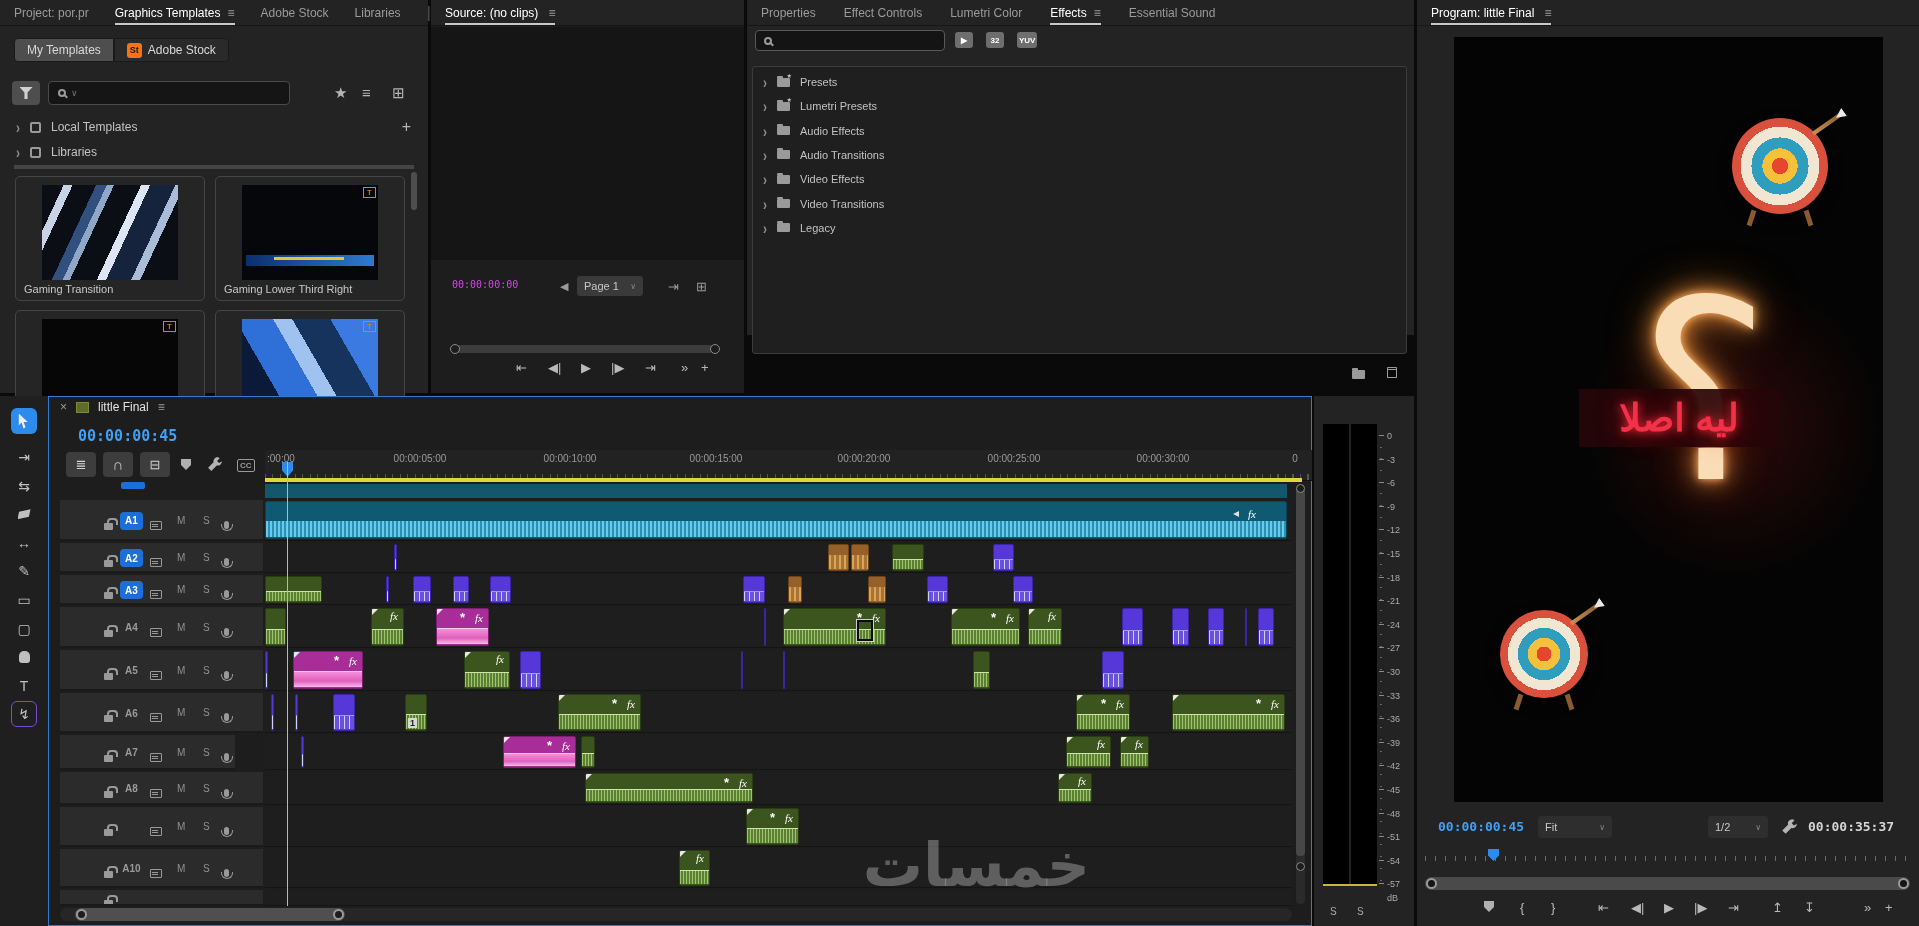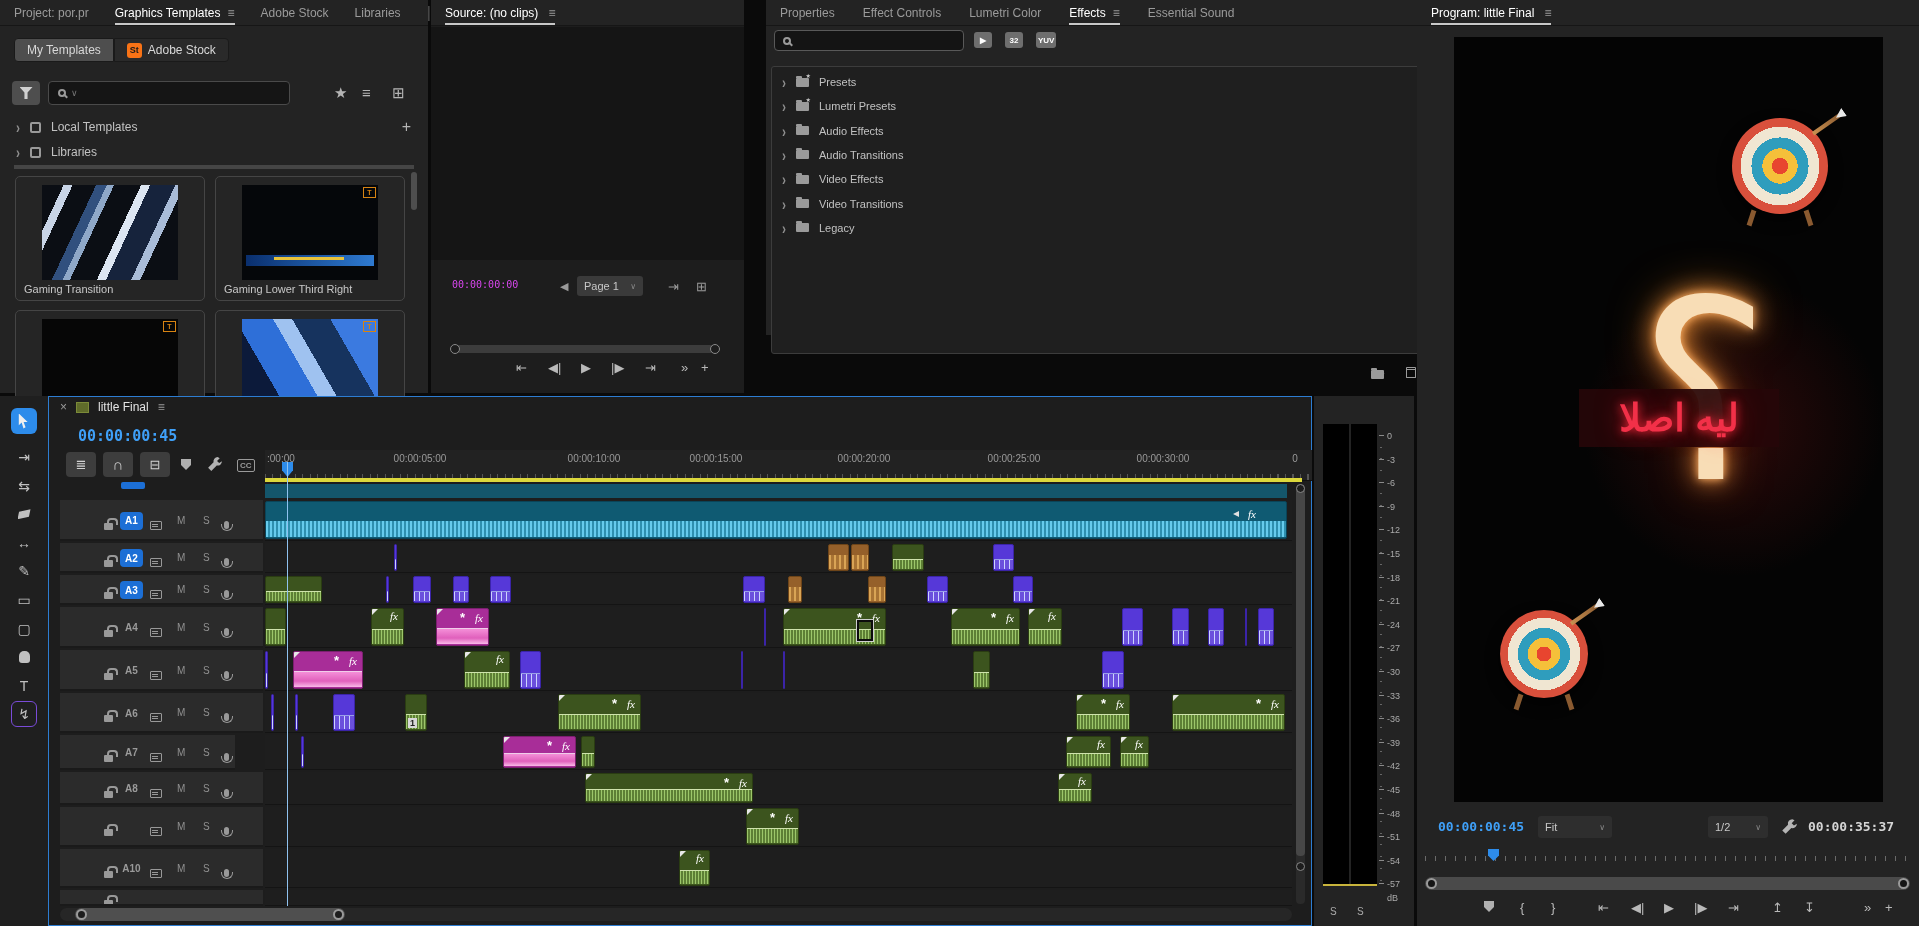--- a/index.html
+++ b/index.html
@@ -178,21 +178,21 @@
   <div id="source-transport">
       <div class="tr" style="left: 516px; top: 361px;">⇤</div>
       <div class="tr" style="left: 548px; top: 361px;">◀|</div>
       <div class="tr" style="left: 581px; top: 361px;">▶</div>
       <div class="tr" style="left: 611px; top: 361px;">|▶</div>
       <div class="tr" style="left: 645px; top: 361px;">⇥</div>
       <div class="tr" style="left: 681px; top: 361px;">»</div>
       <div class="tr" style="left: 701px; top: 361px;">+</div>
     </div>
 
-  <div class="panel" style="left:766px;top:0;width:667px;height:335px;">
+  <div class="panel" style="left:747px;top:0;width:667px;height:335px;">
     <div class="tabbar">
         <div id="effects-tabs" style="display:flex;gap:28px;height:100%;align-items:center;">
           <div class="tab">
             <div style="display: inline;">Properties</div>
           </div>
           <div class="tab">
             <div style="display: inline;">Effect Controls</div>
           </div>
           <div class="tab">
             <div style="display: inline;">Lumetri Color</div>
@@ -340,21 +340,21 @@
       <path fill="#b4b4b4" d="M11 1a4 4 0 0 0-3.9 4.9L2 11l3 3 5.1-5.1A4 4 0 0 0 15 5l-2.6 1.6-2-2L12.9 2z"></path>
     </svg>
   <span class="abs ccbox" style="left:237px;top:459px;">CC</span>
 
   <div class="abs" style="left:265px;top:450px;width:1047px;height:31px;background:#222222;border-bottom:1px solid #111;">
     <div style="position:absolute;left:0;right:0;bottom:0;height:6px;background:repeating-linear-gradient(90deg,#555 0 1px,transparent 1px 7.5px);"></div>
   </div>
   <div id="ruler-labels">
       <div style="position: absolute; left: 267px; top: 453px; color: rgb(154, 154, 154); font-size: 10px; white-space: nowrap; z-index: 5;">:00:00</div>
       <div style="position: absolute; left: 420px; top: 453px; color: rgb(154, 154, 154); font-size: 10px; white-space: nowrap; z-index: 5; transform: translateX(-50%);">00:00:05:00</div>
-      <div style="position: absolute; left: 570px; top: 453px; color: rgb(154, 154, 154); font-size: 10px; white-space: nowrap; z-index: 5; transform: translateX(-50%); margin-left: 24px;">00:00:10:00</div>
+      <div style="position: absolute; left: 570px; top: 453px; color: rgb(154, 154, 154); font-size: 10px; white-space: nowrap; z-index: 5; transform: translateX(-50%);">00:00:10:00</div>
       <div style="position: absolute; left: 716px; top: 453px; color: rgb(154, 154, 154); font-size: 10px; white-space: nowrap; z-index: 5; transform: translateX(-50%);">00:00:15:00</div>
       <div style="position: absolute; left: 864px; top: 453px; color: rgb(154, 154, 154); font-size: 10px; white-space: nowrap; z-index: 5; transform: translateX(-50%);">00:00:20:00</div>
       <div style="position: absolute; left: 1014px; top: 453px; color: rgb(154, 154, 154); font-size: 10px; white-space: nowrap; z-index: 5; transform: translateX(-50%);">00:00:25:00</div>
       <div style="position: absolute; left: 1163px; top: 453px; color: rgb(154, 154, 154); font-size: 10px; white-space: nowrap; z-index: 5; transform: translateX(-50%);">00:00:30:00</div>
       <div style="position: absolute; left: 1295px; top: 453px; color: rgb(154, 154, 154); font-size: 10px; white-space: nowrap; z-index: 5; transform: translateX(-50%);">0</div>
     </div>
 
   <div class="abs" style="left:121px;top:482px;width:24px;height:7px;background:#1c6fd6;border-radius:2px;"></div>
   <div id="timeline-tracks">
       <div style="position: absolute; left: 60px; top: 500px; width: 203px; height: 41px; background: rgb(43, 43, 43); border-bottom: 2px solid rgb(26, 26, 26); overflow: hidden;">
@@ -755,20 +755,21 @@
       <div class="mlabel" style="left: 1387px; top: 832.2px;">-51</div>
       <div style="position: absolute; left: 1379px; top: 859.8px; width: 5px; height: 1px; background: rgb(138, 138, 138);"></div>
       <div class="mlabel" style="left: 1387px; top: 855.8px;">-54</div>
       <div style="position: absolute; left: 1379px; top: 883.4px; width: 5px; height: 1px; background: rgb(138, 138, 138);"></div>
       <div class="mlabel" style="left: 1387px; top: 879.4px;">-57</div>
       <div class="mlabel" style="left: 1387px; top: 893px;">dB</div>
       <div class="mlabel" style="left: 1330px; top: 906px; font-size: 10px;">S</div>
       <div class="mlabel" style="left: 1357px; top: 906px; font-size: 10px;">S</div>
     </div>
 
+  <div class="abs" style="left:840px;top:830px;width:250px;font-size:60px;font-weight:bold;color:rgba(160,160,160,0.5);direction:rtl;z-index:50;font-family:'DejaVu Sans',sans-serif;">خمسات</div>
 <div style="position: absolute; left: 668px; top: 279px; color: rgb(154, 154, 154); font-size: 13px;">⇥</div>
     <div style="position: absolute; left: 696px; top: 279px; color: rgb(154, 154, 154); font-size: 13px;">⊞</div>
     <div style="position: absolute; left: 11px; top: 408px; width: 26px; height: 26px; display: flex; align-items: center; justify-content: center; border-radius: 6px; background: rgb(45, 140, 235); border: none; color: rgb(192, 192, 192); font-size: 14px;">
       <div class="cursor-ic"></div>
     </div>
     <div style="position: absolute; left: 11px; top: 444px; width: 26px; height: 26px; display: flex; align-items: center; justify-content: center; border-radius: 6px; background: transparent; border: none; color: rgb(192, 192, 192); font-size: 14px;">
       <div>⇥</div>
     </div>
     <div style="position: absolute; left: 11px; top: 472.6px; width: 26px; height: 26px; display: flex; align-items: center; justify-content: center; border-radius: 6px; background: transparent; border: none; color: rgb(192, 192, 192); font-size: 14px;">
       <div>⇆</div>

